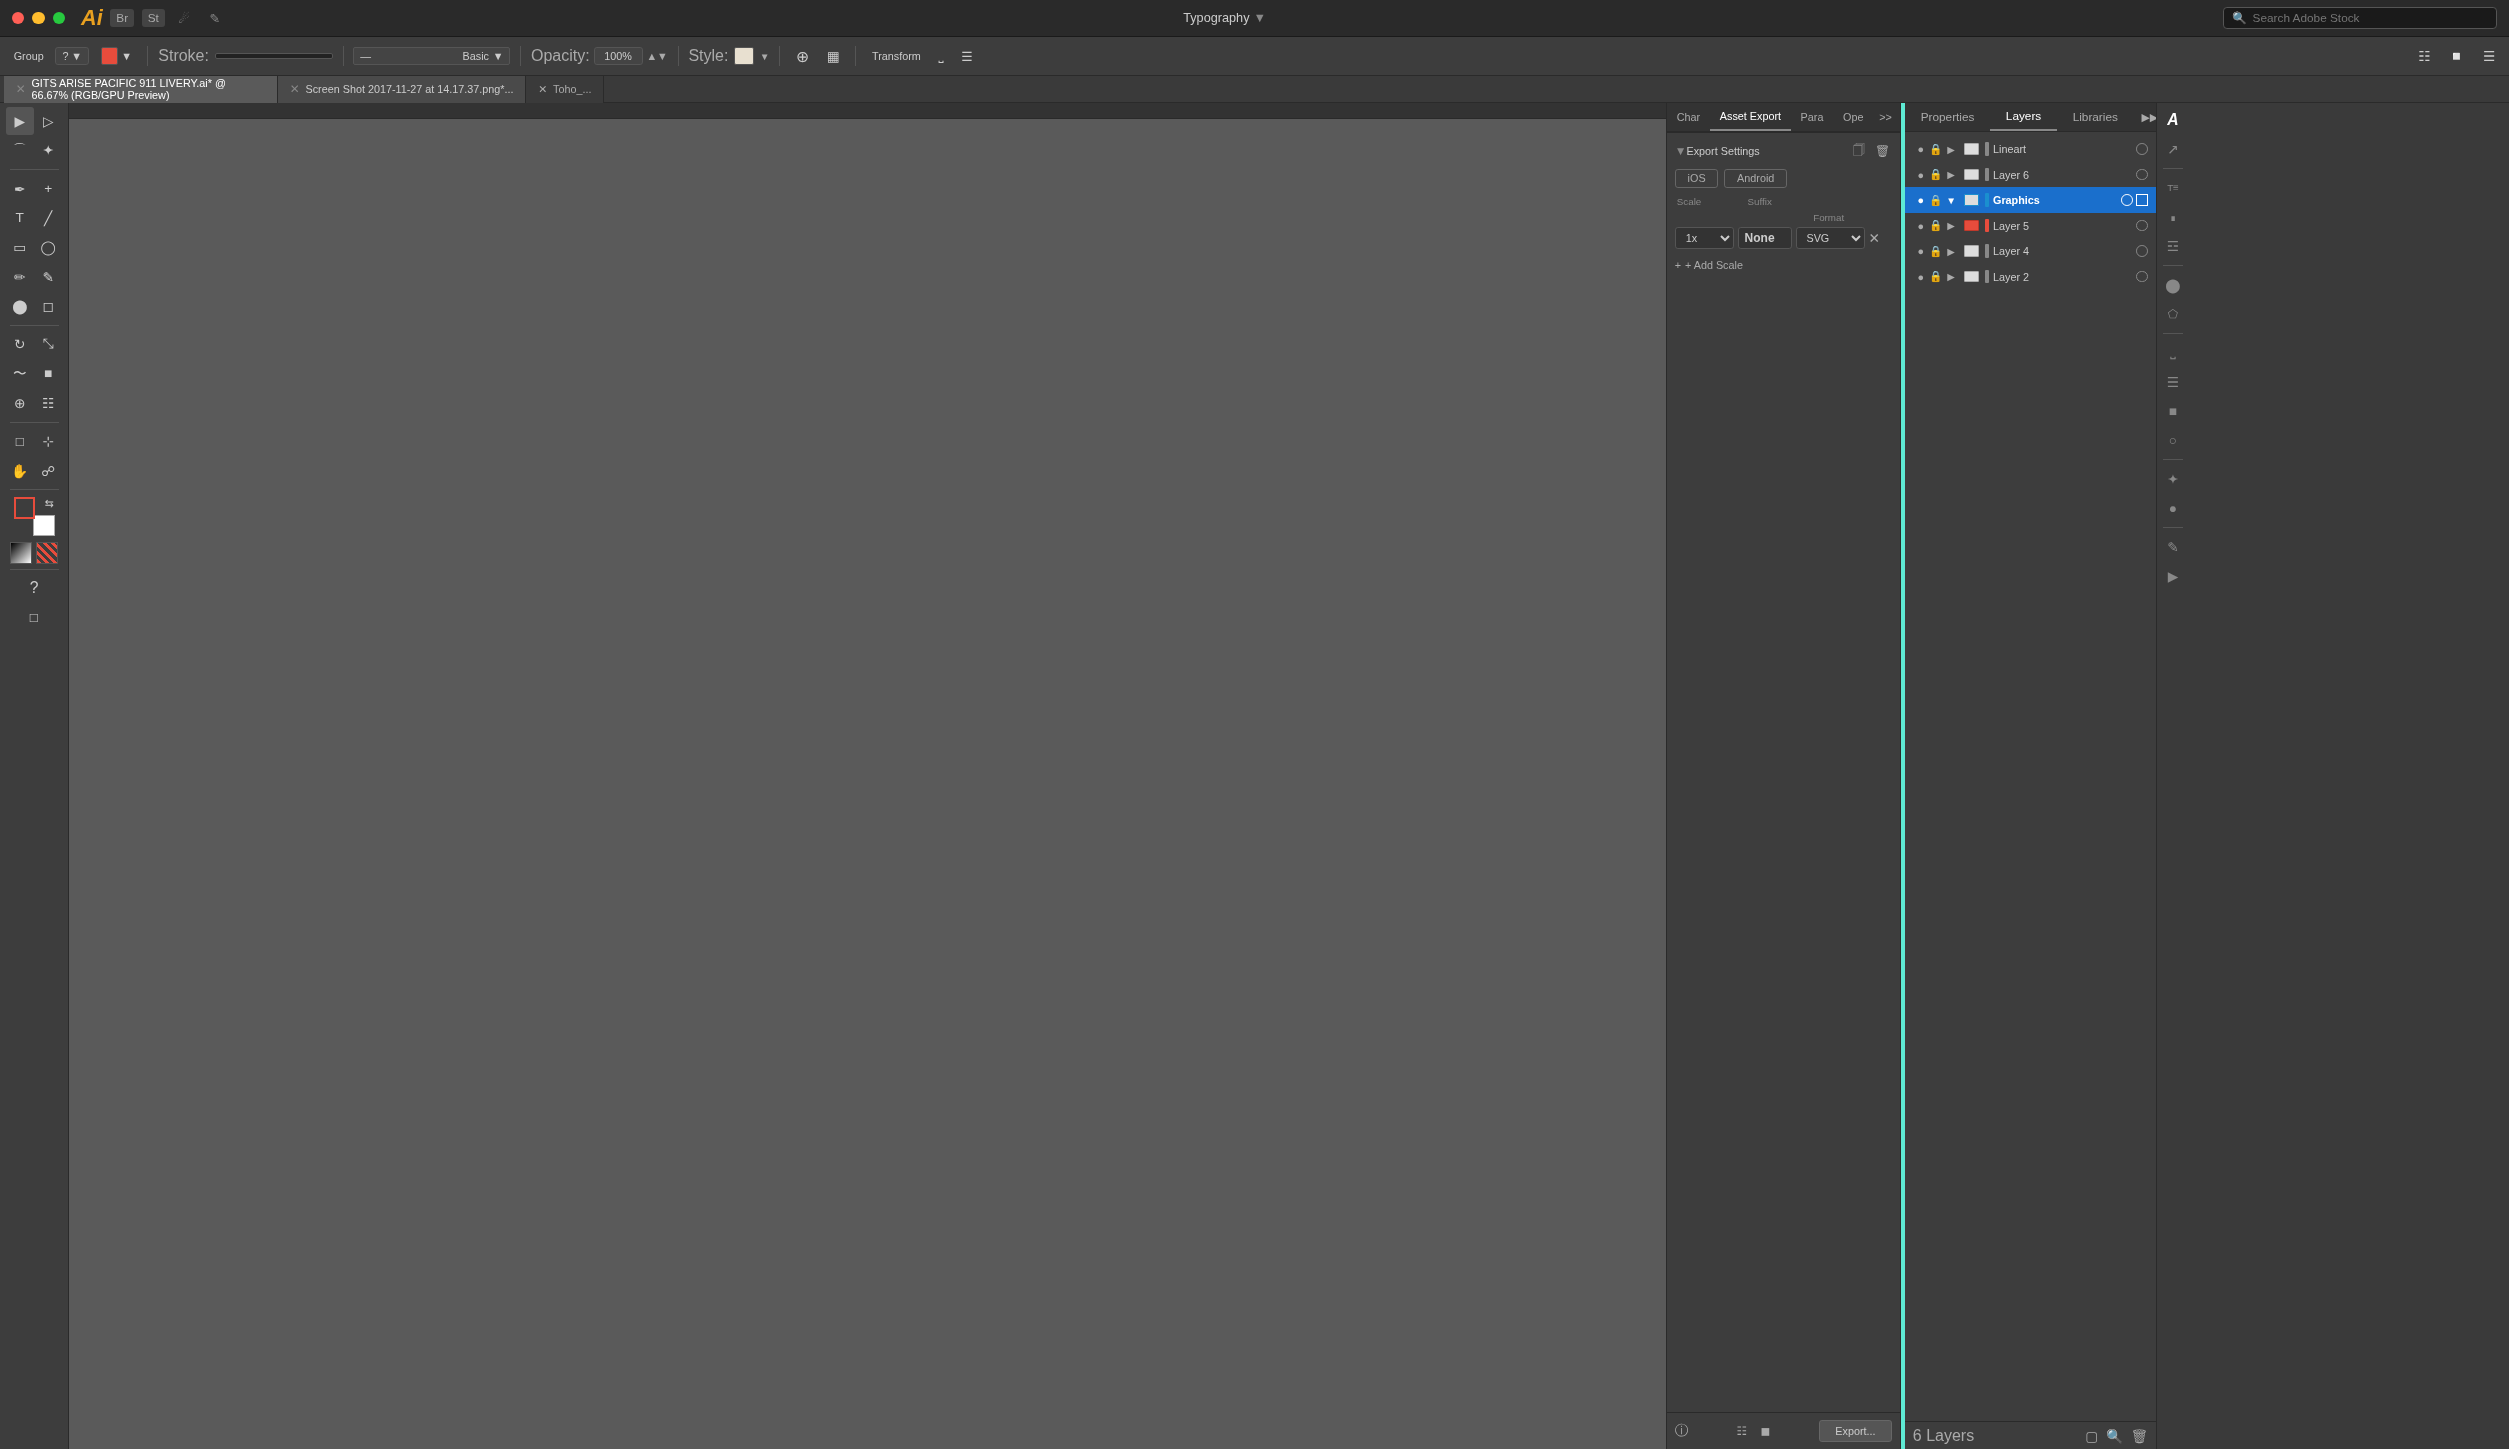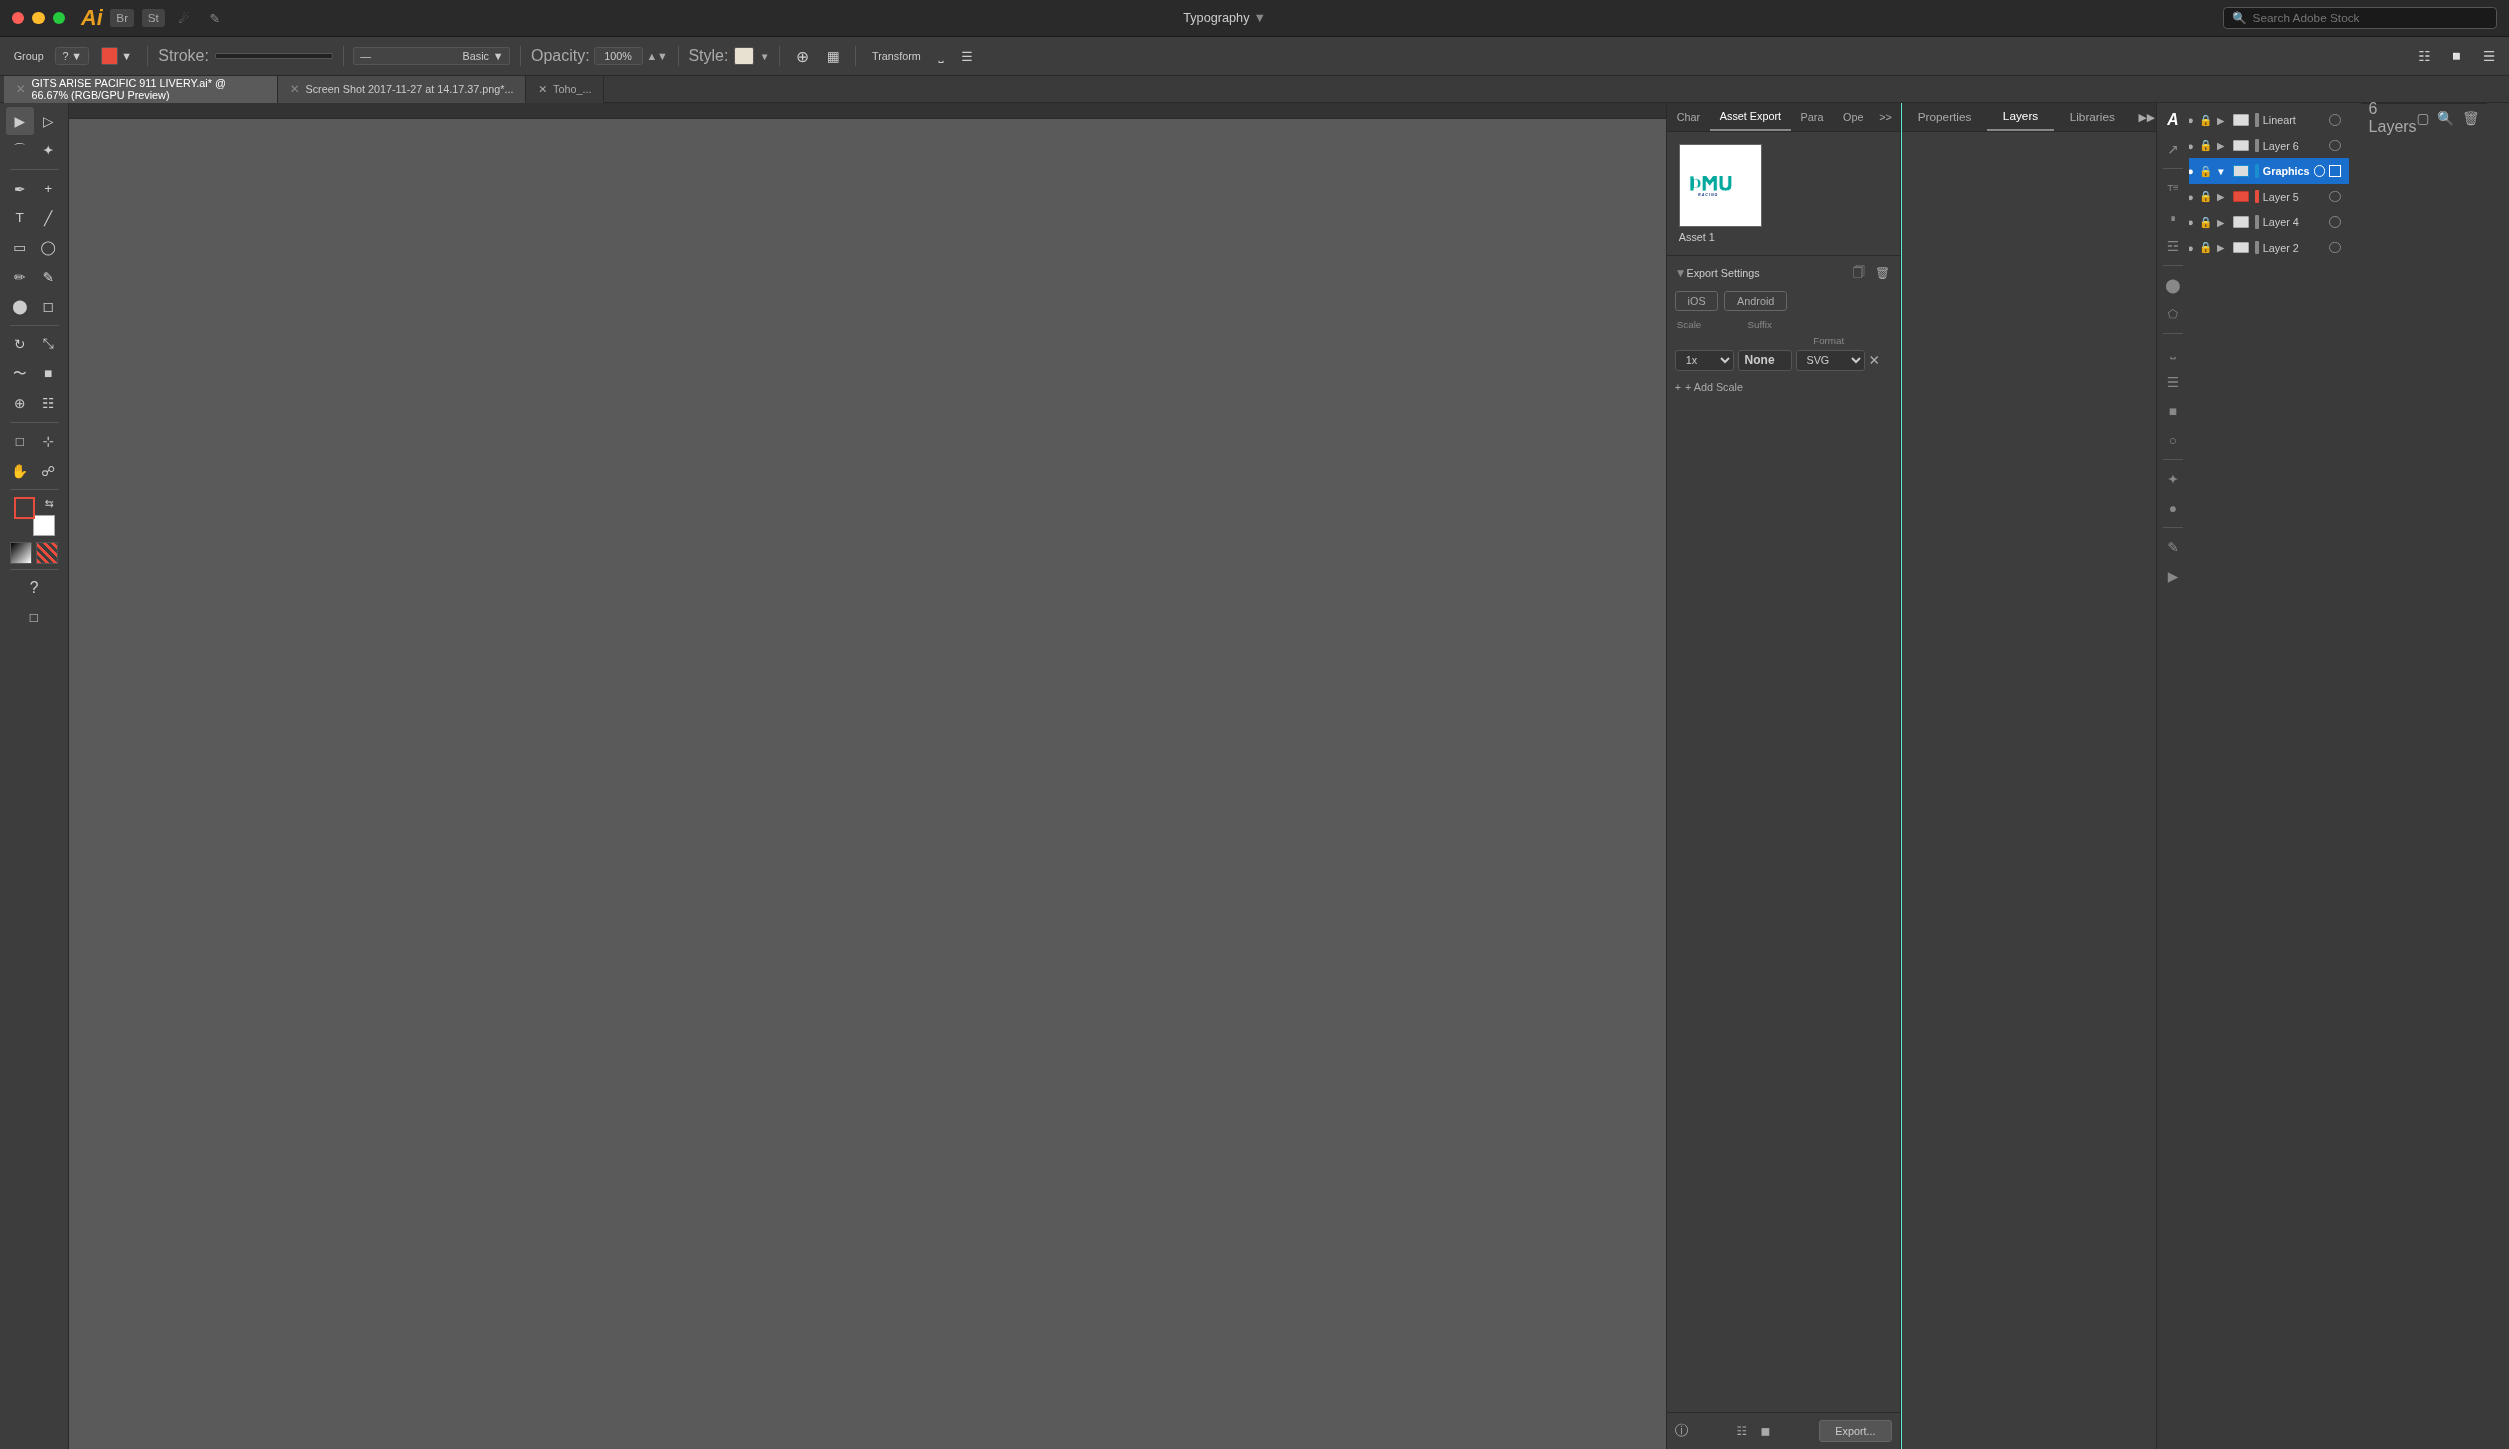--- a/index.html
+++ b/index.html
@@ -84,21 +84,21 @@
     .scale-header-row span:first-child { width: 59px; }
     .scale-header-row span:nth-child(2) { width: 54px; }
     .scale-header-row span:nth-child(3) { width: 69px; margin-top: 16px; }
     .add-scale-btn { display: flex; align-items: center; gap: 3.9px; color: #aaa; cursor: pointer; font-size: 10.8px; padding: 3.9px 0; }
     #export-footer { display: flex; align-items: center; justify-content: space-between; padding: 7.8px; border-top: 1px solid #2a2a2a; margin-top: auto; }
     .export-btn { background: #555; border: 1px solid #666; border-radius: 2.9px; color: #ccc; padding: 3.9px 15.7px; cursor: pointer; font-size: 10.8px; }
     .info-btn { color: #aaa; cursor: pointer; font-size: 13.7px; }
     .export-mode-icons { display: flex; gap: 3.9px; }
 
     
-    #right-sidebar { width: 255px; background: #3d3d3d; border-left: 1px solid #5eead4; display: flex; flex-direction: row; gap: 12px; }
+    #right-sidebar { width: 255px; background: #3d3d3d; border-left: 4px solid #5eead4; display: flex; flex-direction: column; }
     #right-sidebar-tabs { display: flex; background: #333; border-bottom: 1px solid #2a2a2a; height: 29px; }
     .sidebar-tab { padding: 0 15.7px; display: flex; align-items: center; font-size: 11.8px; color: #aaa; cursor: pointer; }
     .sidebar-tab.active { color: #fff; border-bottom: 2px solid #888; }
     #layers-panel { flex: 1; padding: 3.9px 0; }
     .layer-row { display: flex; align-items: center; height: 25.5px; padding: 0 7.8px; cursor: pointer; }
     .layer-row.active { background: #1a6fcc; }
     .layer-vis { width: 15.7px; height: 15.7px; display: flex; align-items: center; justify-content: center; color: #aaa; }
     .layer-lock { width: 15.7px; height: 15.7px; display: flex; align-items: center; justify-content: center; color: #aaa; }
     .layer-expand { width: 13.7px; height: 13.7px; display: flex; align-items: center; justify-content: center; color: #aaa; font-size: 9.8px; }
     .layer-icon { width: 19.6px; height: 15.7px; display: flex; align-items: center; justify-content: center; margin: 0 3.9px; }
@@ -301,41 +301,20 @@
     <div id="asset-export-panel">
       <div id="asset-panel-tabs">
         <div class="panel-tab">Char</div>
         <div class="panel-tab active">Asset Export</div>
         <div class="panel-tab">Para</div>
         <div class="panel-tab">Ope</div>
         <div class="panel-tab-more">&gt;&gt;</div>
         <div class="panel-tab-more">☰</div>
       </div>
 
-      <div id="asset-thumbnail-area">
-        <div class="asset-thumb">
-
-          <svg width="67" height="57" viewBox="0 0 575 195" xmlns="http://www.w3.org/2000/svg" style="font-size:11px">
-            <rect width="575" height="195" fill="white"></rect>
-            <g fill="#00a89d">
-              <path d="M25,15 L25,145 L60,145 L60,120 L80,120 Q120,120 120,80 Q120,40 80,40 L60,40 L60,15 Z M60,45 L75,45 Q95,45 95,80 Q95,115 75,115 L60,115 Z" stroke="none"></path>
-              <path d="M130,15 L130,145 L165,145 L165,65 L195,105 L225,65 L225,145 L260,145 L260,15 L225,15 L195,55 L165,15 Z" stroke="none"></path>
-              <path d="M275,15 L275,100 Q275,145 330,145 Q385,145 385,100 L385,15 L350,15 L350,95 Q350,115 330,115 Q310,115 310,95 L310,15 Z" stroke="none"></path>
-            </g>
-            <g fill="none" stroke="white" stroke-width="8">
-              <path d="M25,15 L25,145 L60,145 L60,120 L80,120 Q120,120 120,80 Q120,40 80,40 L60,40 L60,15 Z"></path>
-              <path d="M130,15 L130,145 L165,145 L165,65 L195,105 L225,65 L225,145 L260,145 L260,15"></path>
-              <path d="M275,15 L275,100 Q275,145 330,145 Q385,145 385,100 L385,15"></path>
-              <path d="M350,15 L350,95 Q350,115 330,115 Q310,115 310,95 L310,15"></path>
-            </g>
-            <text x="95" y="185" font-family="Arial Black,Impact,sans-serif" font-size="32" font-weight="900" fill="#1a3a8a" font-style="italic" letter-spacing="8">RACING</text>
-          </svg>
-        </div>
-        <div class="asset-thumb-label">Asset 1</div>
-      </div>
 
       <div id="export-settings">
         <div id="export-settings-header">
           <span style="color:#888;font-size:11.8px;">▼</span>
           <span>Export Settings</span>
           <div style="flex:1"></div>
           <div id="export-settings-header-icons">
             <div class="icon-btn">🗍</div>
             <div class="icon-btn">🗑</div>
           </div>

